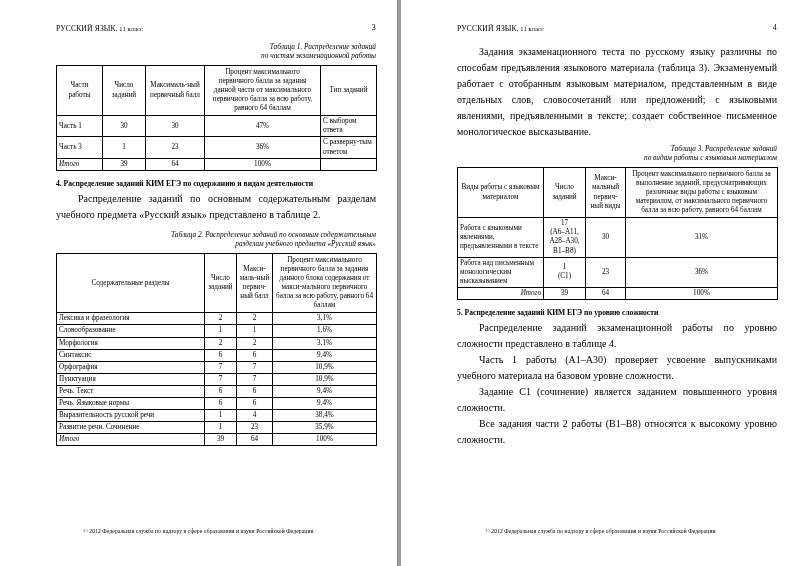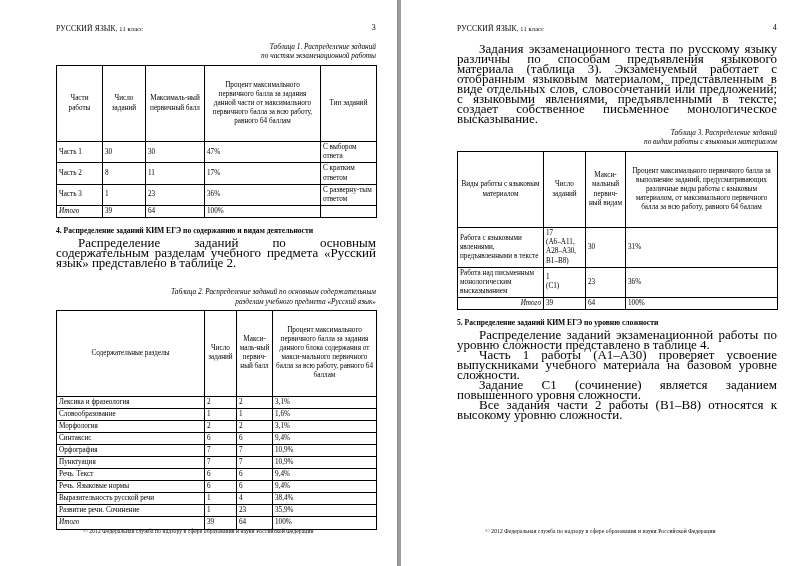--- a/index.html
+++ b/index.html
@@ -63,22 +63,22 @@
     font-size: 7.3px;
     line-height: 9.4px;
     text-align: right;
     margin: 6px 0 4px 0;
   }
   .caption .ln { display: block; font-style: italic; }
 
   
   p.body {
     margin: 0 0 0 0;
-    font-size: 13px;
-    line-height: 10px;
+    font-size: 10px;
+    line-height: 16px;
     text-align: justify;
     text-indent: 22px;
     hyphens: none;
   }
   .gap8 { height: 8px; }
 
   h2.sect {
     margin: 8px 0 2px 0;
     font-size: 7.6px;
     line-height: 10.2px;
@@ -96,23 +96,23 @@
   }
   table.doc th, table.doc td {
     border: 0.8px solid #000;
     padding: 1px 2px;
     vertical-align: middle;
   }
   table.doc thead th {
     text-align: center;
     font-weight: normal;
     vertical-align: middle;
-    padding: 15px 2px;
-  }
-  td.c { text-align: left; }
+    padding: 2px 2px;
+  }
+  td.c { text-align: center; }
   td.l { text-align: left; }
   td.r { text-align: right; }
   td.j { text-align: justify; }
   td.top { vertical-align: top; }
   .ital { font-style: italic; }
 
   
   .footer {
     position: absolute;
     left: 0;
@@ -161,47 +161,40 @@
         </thead>
         <tbody>
           <tr>
             <td class="l">Часть 1</td>
             <td class="c">30</td>
             <td class="c">30</td>
             <td class="c">47%</td>
             <td class="l top">С выбором ответа</td>
           </tr>
           <tr>
-            <td class="l">Часть 2</td>
-            <td class="c">8</td>
-            <td class="c">11</td>
-            <td class="c">17%</td>
-            <td class="l top">С кратким ответом</td>
-          </tr>
-          <tr>
             <td class="l">Часть 3</td>
             <td class="c">1</td>
             <td class="c">23</td>
             <td class="c">36%</td>
             <td class="l top">С разверну-тым ответом</td>
           </tr>
           <tr>
             <td class="l ital">Итого</td>
             <td class="c">39</td>
             <td class="c">64</td>
             <td class="c">100%</td>
             <td class="c"></td>
           </tr>
         </tbody>
       </table>
 
       <h2 class="sect">4. Распределение заданий КИМ ЕГЭ по содержанию и видам деятельности</h2>
       <p class="body">Распределение заданий по основным содержательным разделам учебного предмета «Русский язык» представлено в таблице 2.</p>
 
-      <div class="caption" style="margin-top:19px">
+      <div class="caption" style="margin-top:7px">
         <span class="ln">Таблица 2. Распределение заданий по основным содержательным</span>
         <span class="ln">разделам учебного предмета «Русский язык»</span>
       </div>
 
       <table class="doc">
         <colgroup>
           <col style="width:148px">
             <col style="width:32px">
             <col style="width:36px">
             <col style="width:104px">
@@ -309,21 +302,21 @@
         <colgroup>
           <col style="width:86px">
             <col style="width:42px">
             <col style="width:40px">
             <col style="width:152px">
         </colgroup>
         <thead>
           <tr>
             <th>Виды работы с языковым материалом</th>
             <th>Число заданий</th>
-            <th>Макси-мальный первич-ный видам</th>
+            <th>Макси-мальный первич-ный виды</th>
             <th>Процент максимального первичного балла за выполнение заданий, предусматривающих различные виды работы с языковым материалом, от максимального первичного балла за всю работу, равного 64 баллам</th>
           </tr>
         </thead>
         <tbody>
           <tr>
             <td class="l top">Работа с языковыми явлениями, предъявленными в тексте</td>
             <td class="c top">
               <span>17</span><br>
               <span>(A6–A11, A28–A30, B1–B8)</span>
             </td>

